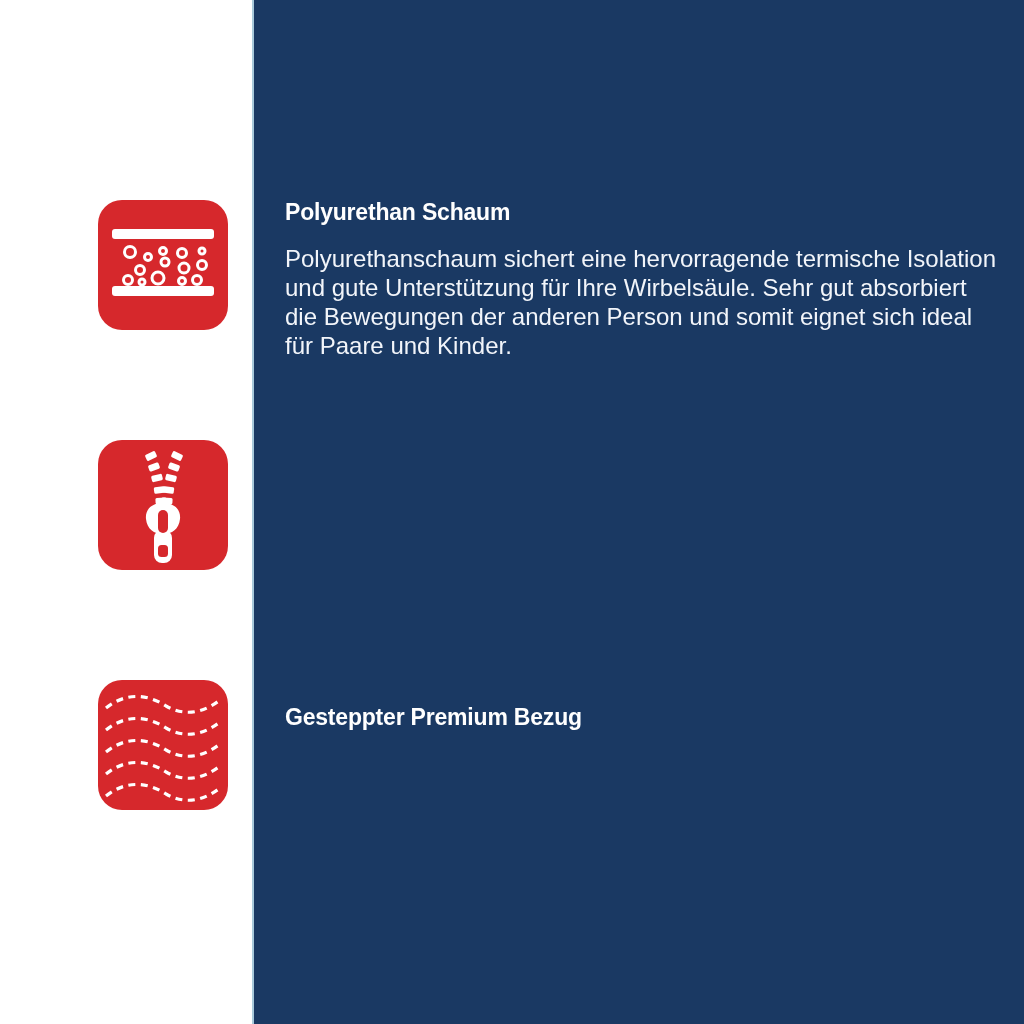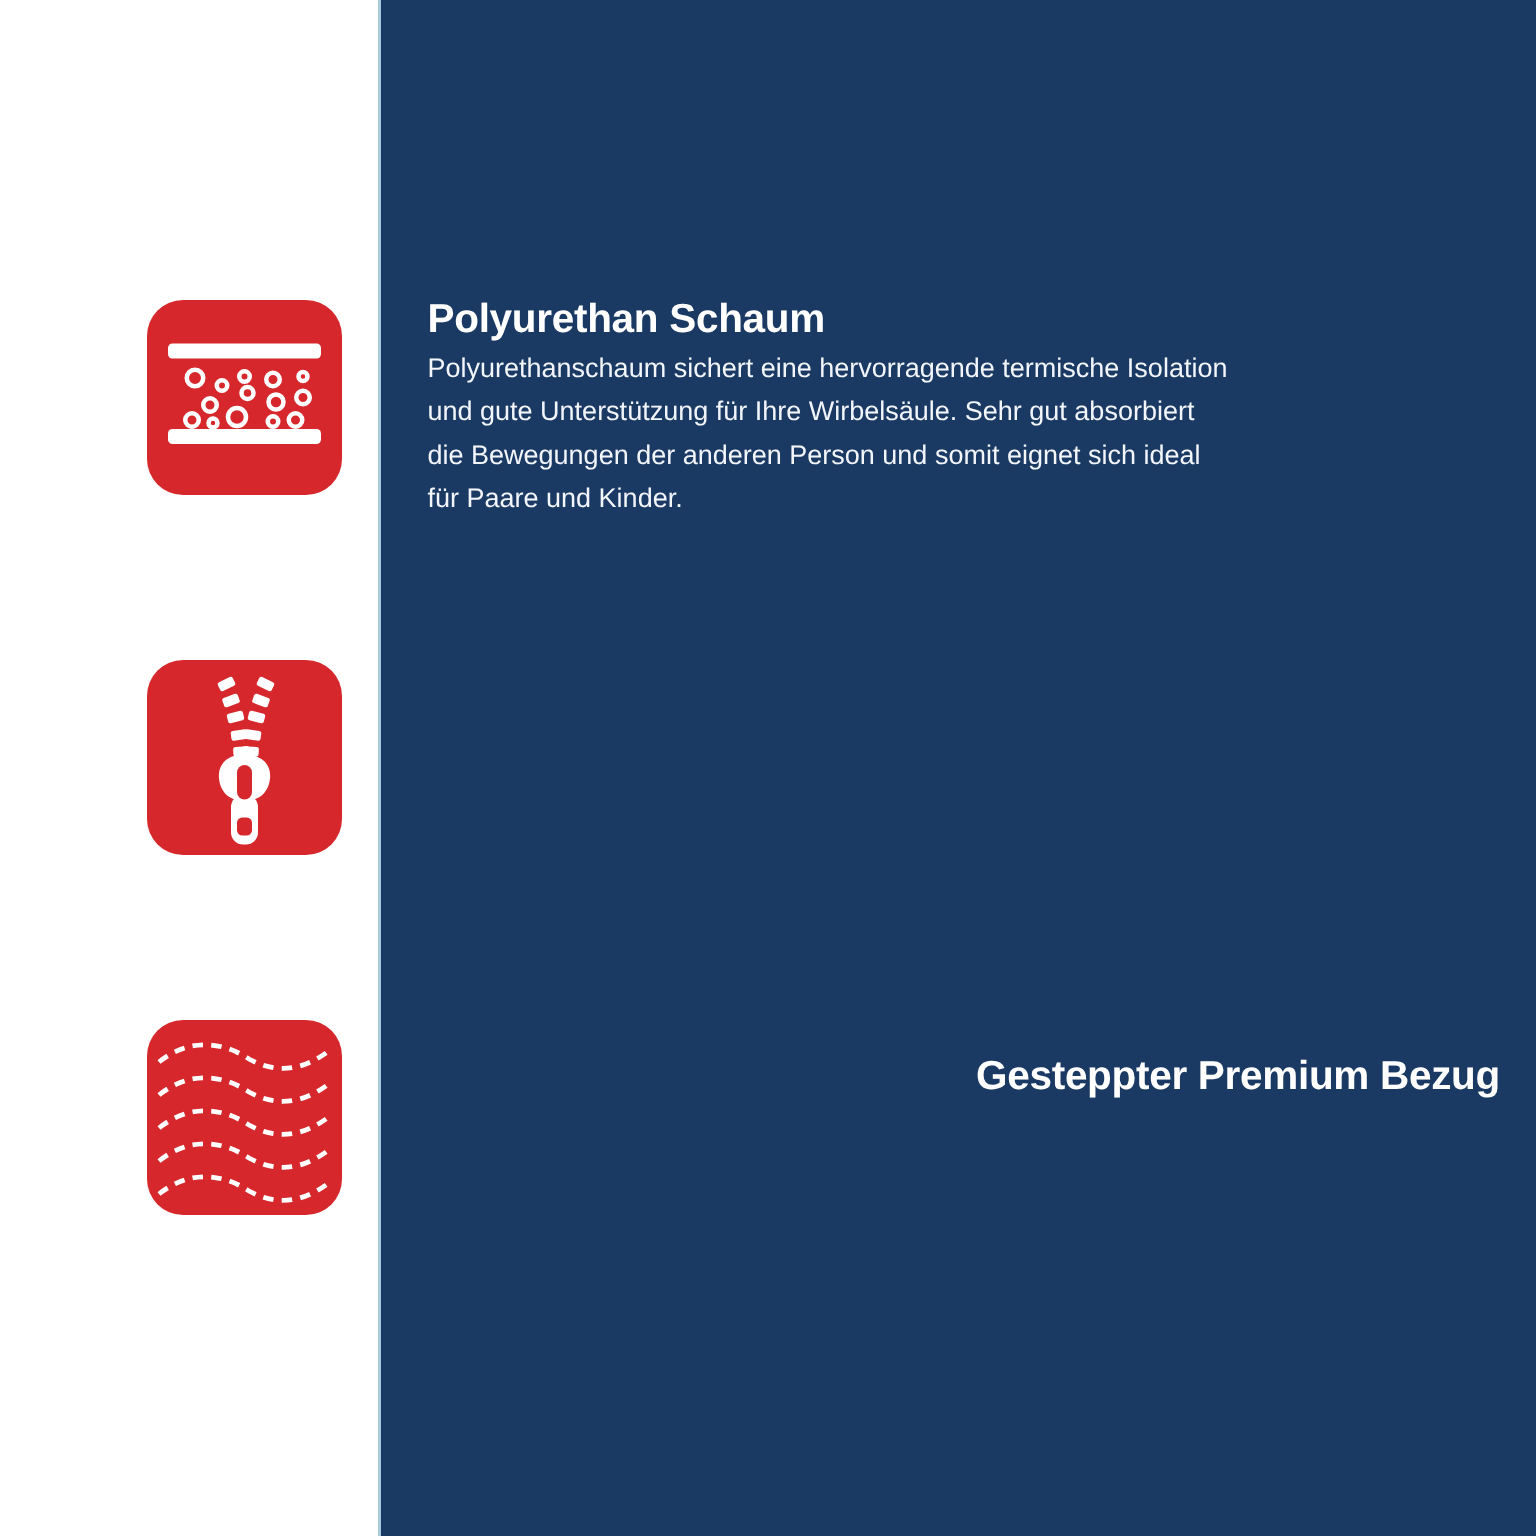--- a/index.html
+++ b/index.html
@@ -45,32 +45,32 @@
   .icon-fill{fill:var(--icon-glyph-color);}
   .icon-stroke{fill:none;stroke:var(--icon-glyph-color);}
   .icon-red{fill:var(--icon-bg-color);}
   .feature-text{
     position:absolute;
     left:285px;
     width:715px;
   }
   .feature-row-1 .feature-text{top:-4px;}
   .feature-row-2 .feature-text{top:8px;}
-  .feature-row-3 .feature-text{top:21px;text-align:right;}
+  .feature-row-3 .feature-text{top:21px;}
   .feature-title{
     color:var(--heading-color);
-    font-size:27px;
+    font-size:23px;
     line-height:32px;
     font-weight:700;
     letter-spacing:-0.2px;
   }
   .feature-description{
-    margin-top:3px;
+    margin-top:16px;
     color:var(--body-color);
-    font-size:18px;
+    font-size:24px;
     line-height:29px;
     white-space:pre-line;
   }
 </style>
 </head>
 <body>
 
 <div class="canvas">
   <div class="panel"></div>
 

